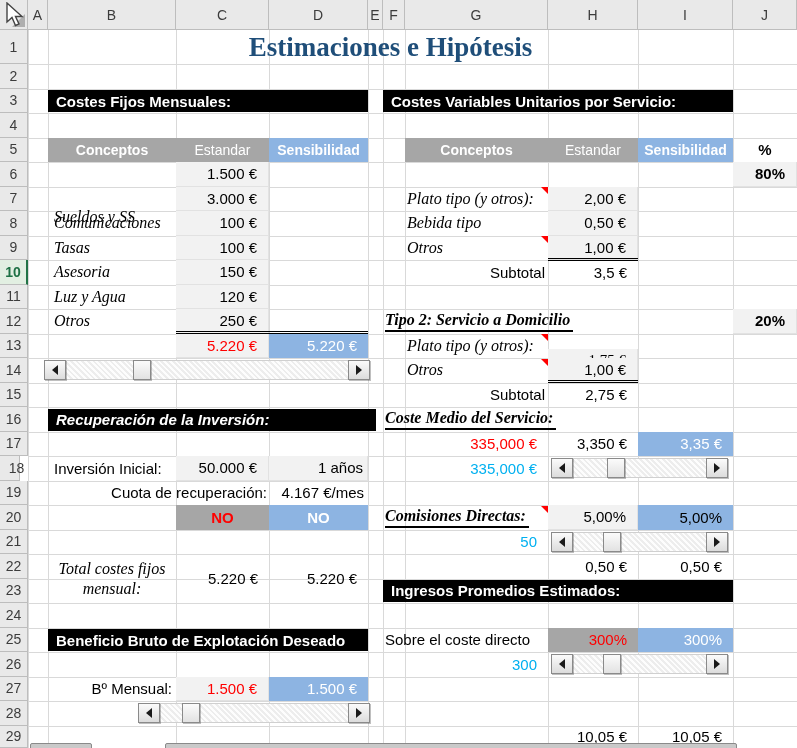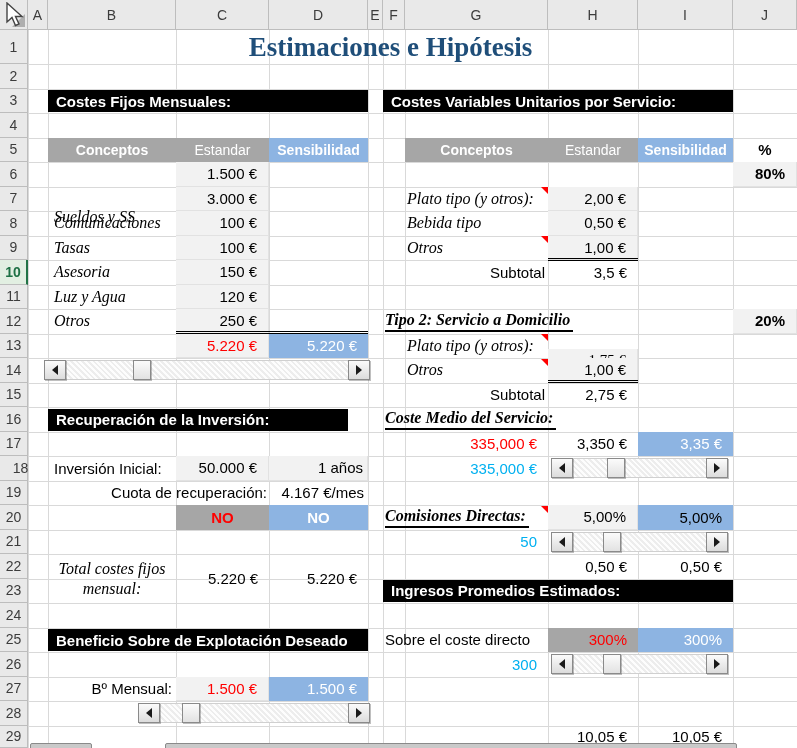--- a/index.html
+++ b/index.html
@@ -114,37 +114,37 @@
   <div class="sb" style="left:44px;top:360px;width:326px;">
     <div class="sb-btn sb-left">
         <span class="tri-l"></span>
       </div>
     <div class="sb-thumb" style="left:88px;"></div>
     <div class="sb-btn sb-right">
         <span class="tri-r"></span>
       </div>
   </div>
 
-  <div class="cell banner" style="left:48px;top:408.5px;width:300px;height:22px;">Recuperación de la Inversión:</div>
+  <div class="cell banner" style="left:48px;top:408.5px;width:328px;height:22px;font-style:italic;">Recuperación de la Inversión:</div>
 
   <div class="cell l" style="left:48px;top:456px;width:128px;height:24.5px;">Inversión Inicial:</div>
   <div class="cell r bg-light" style="left:176px;top:456px;width:93px;height:24.5px;">50.000 €</div>
   <div class="cell r bg-light" style="left:269px;top:456px;width:99px;height:24.5px;padding-right:4px;">1 años</div>
 
   <div class="cell r" style="left:48px;top:480.5px;width:221px;height:24.5px;padding-right:2px;">Cuota de recuperación:</div>
   <div class="cell r" style="left:269px;top:480.5px;width:99px;height:24.5px;padding-right:4px;">4.167 €/mes</div>
 
   <div class="cell c bg-gray red bold" style="left:176px;top:505px;width:93px;height:24.5px;">NO</div>
   <div class="cell c bg-blue white bold" style="left:269px;top:505px;width:99px;height:24.5px;">NO</div>
 
   <div class="cell c serif-it wrap2" style="left:48px;top:554px;width:128px;height:49px;">Total  costes fijos mensual:</div>
   <div class="cell r" style="left:176px;top:554px;width:93px;height:49px;">5.220 €</div>
   <div class="cell r" style="left:269px;top:554px;width:99px;height:49px;">5.220 €</div>
 
-  <div class="cell banner" style="left:48px;top:629px;width:320px;height:22px;">Beneficio Sobre de Explotación Deseado</div>
+  <div class="cell banner" style="left:48px;top:629px;width:320px;height:22px;">Beneficio Bruto de Explotación Deseado</div>
 
   <div class="cell r" style="left:48px;top:676.5px;width:128px;height:24.5px;padding-right:4px;">Bº Mensual:</div>
   <div class="cell r bg-light red" style="left:176px;top:676.5px;width:93px;height:24.5px;">1.500 €</div>
   <div class="cell r bg-blue white" style="left:269px;top:676.5px;width:99px;height:24.5px;">1.500 €</div>
 
   <div class="sb" style="left:138px;top:703px;width:232px;">
     <div class="sb-btn sb-left">
         <span class="tri-l"></span>
       </div>
     <div class="sb-thumb" style="left:43px;"></div>
@@ -314,21 +314,21 @@
     <div class="rowhdr" style="left: 0px; top: 211px; width: 28px; height: 24.5px;">8</div>
     <div class="rowhdr" style="left: 0px; top: 235.5px; width: 28px; height: 24.5px;">9</div>
     <div class="rowhdr active" style="left: 0px; top: 260px; width: 28px; height: 24.5px;">10</div>
     <div class="rowhdr" style="left: 0px; top: 284.5px; width: 28px; height: 24.5px;">11</div>
     <div class="rowhdr" style="left: 0px; top: 309px; width: 28px; height: 24.5px;">12</div>
     <div class="rowhdr" style="left: 0px; top: 333.5px; width: 28px; height: 24.5px;">13</div>
     <div class="rowhdr" style="left: 0px; top: 358px; width: 28px; height: 24.5px;">14</div>
     <div class="rowhdr" style="left: 0px; top: 382.5px; width: 28px; height: 24.5px;">15</div>
     <div class="rowhdr" style="left: 0px; top: 407px; width: 28px; height: 24.5px;">16</div>
     <div class="rowhdr" style="left: 0px; top: 431.5px; width: 28px; height: 24.5px;">17</div>
-    <div class="rowhdr" style="left: 0px; top: 456px; width: 28px; height: 24.5px; padding-left: 14px;">18</div>
+    <div class="rowhdr" style="left: 0px; top: 456px; width: 20px; height: 24.5px; padding-left: 14px;">18</div>
     <div class="rowhdr" style="left: 0px; top: 480.5px; width: 28px; height: 24.5px;">19</div>
     <div class="rowhdr" style="left: 0px; top: 505px; width: 28px; height: 24.5px;">20</div>
     <div class="rowhdr" style="left: 0px; top: 529.5px; width: 28px; height: 24.5px;">21</div>
     <div class="rowhdr" style="left: 0px; top: 554px; width: 28px; height: 24.5px;">22</div>
     <div class="rowhdr" style="left: 0px; top: 578.5px; width: 28px; height: 24.5px;">23</div>
     <div class="rowhdr" style="left: 0px; top: 603px; width: 28px; height: 24.5px;">24</div>
     <div class="rowhdr" style="left: 0px; top: 627.5px; width: 28px; height: 24.5px;">25</div>
     <div class="rowhdr" style="left: 0px; top: 652px; width: 28px; height: 24.5px;">26</div>
     <div class="rowhdr" style="left: 0px; top: 676.5px; width: 28px; height: 24.5px;">27</div>
     <div class="rowhdr" style="left: 0px; top: 701px; width: 28px; height: 24.5px;">28</div>

